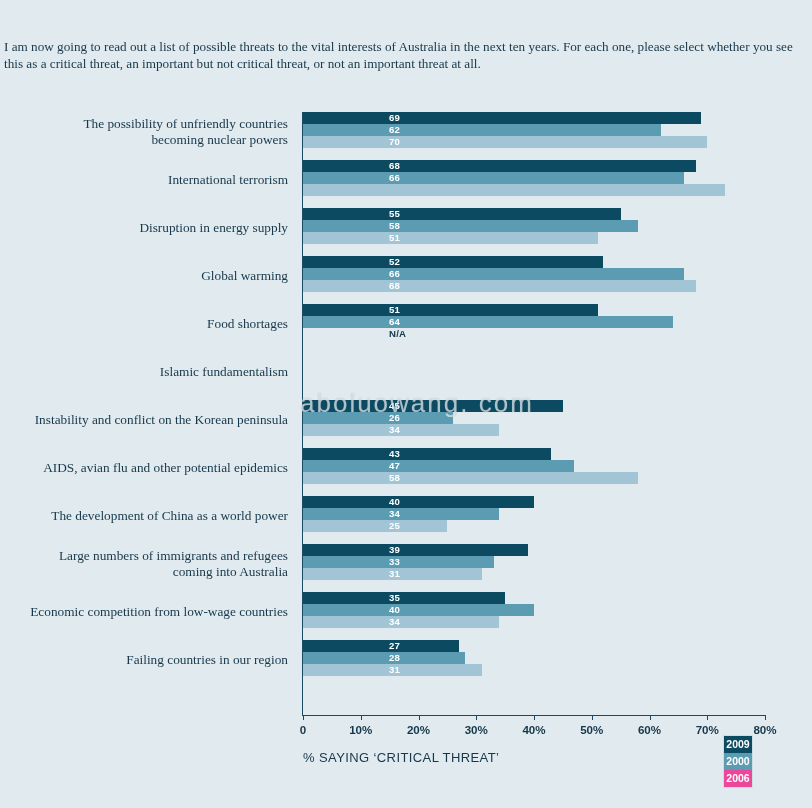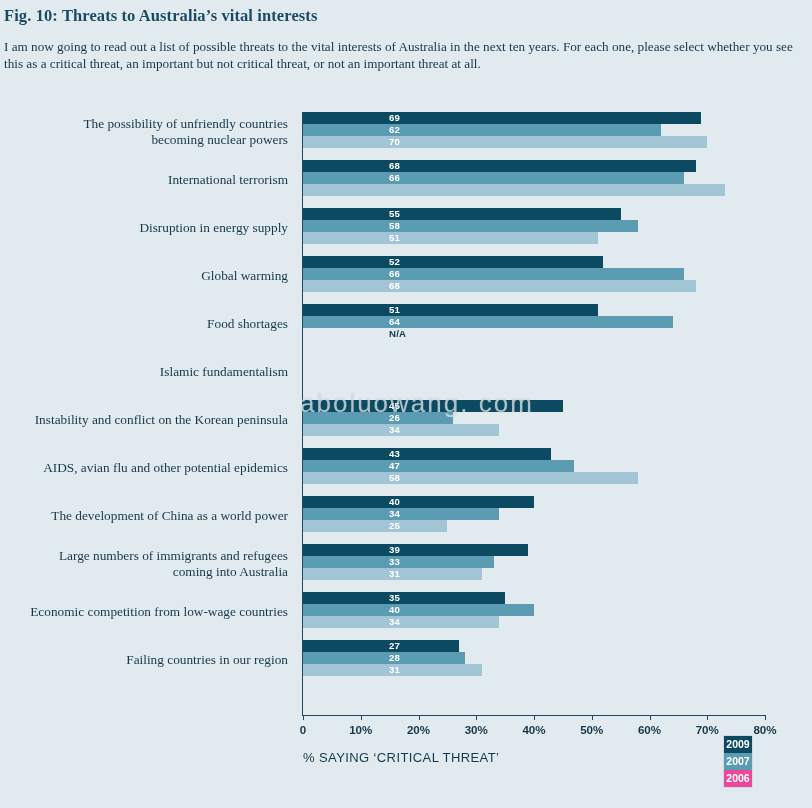--- a/index.html
+++ b/index.html
@@ -173,21 +173,20 @@
     text-shadow: 0 0 1px rgba(120,150,165,0.65);
     pointer-events: none;
     white-space: nowrap;
   }
 </style>
 </head>
 <body>
 
 <div id="page">
 
-  <div id="figure-title">Fig. 10: Threats to Australia’s vital interests</div>
   <div id="figure-subtitle">I am now going to read out a list of possible threats to the vital interests of Australia in the next ten years. For each one, please select whether you see this as a critical threat, an important but not critical threat, or not an important threat at all.</div>
 
   <div id="chart-area">
     <div id="axis-y"></div>
     <div id="axis-x"></div>
 
     <div id="rows-container">
         <div class="cat-row" style="top: 8px;">
           <div class="cat-label two-line">
             <div>The possibility of unfriendly countries</div>
@@ -417,21 +416,21 @@
         <div class="tick" style="left: 649.5px;"></div>
         <div class="tick-label" style="left: 649.5px;">60%</div>
         <div class="tick" style="left: 707.25px;"></div>
         <div class="tick-label" style="left: 707.25px;">70%</div>
         <div class="tick" style="left: 765px;"></div>
         <div class="tick-label" style="left: 765px;">80%</div>
       </div>
 
     <div id="legend">
         <div class="legend-item l2009">2009</div>
-        <div class="legend-item l2008">2007</div>
+        <div class="legend-item l2008">2000</div>
         <div class="legend-item l2006">2006</div>
       </div>
   </div>
 
   <div id="x-axis-title">% SAYING ‘CRITICAL THREAT’</div>
 
   <div id="watermark">aboluowang. com</div>
 
 </div>
 

